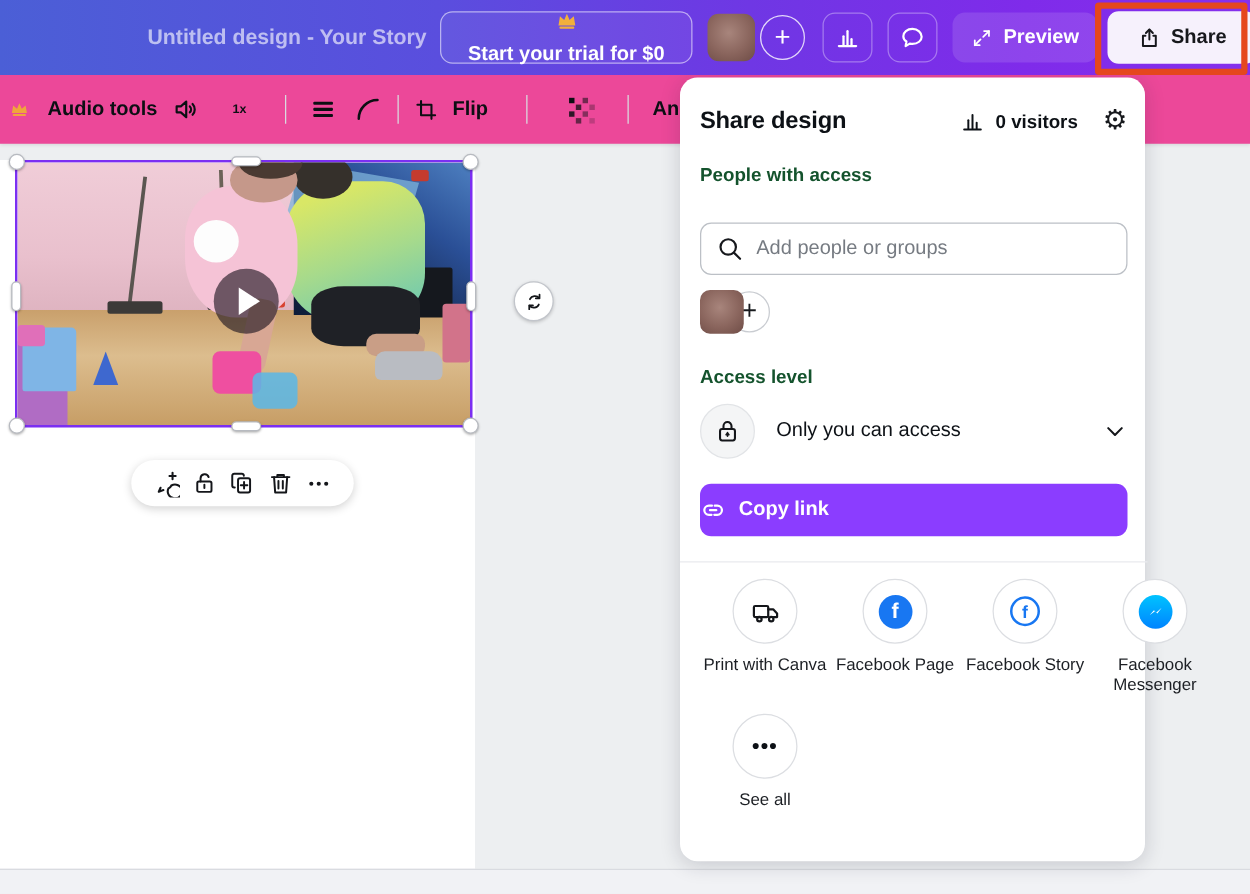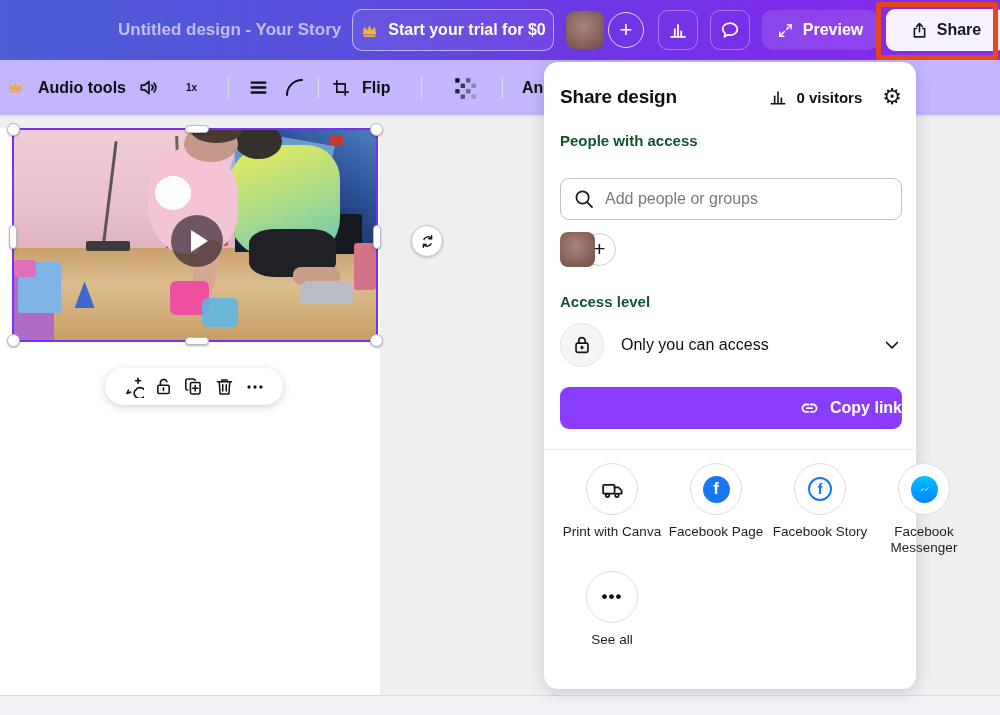--- a/index.html
+++ b/index.html
@@ -8,40 +8,40 @@
 
   
   #topbar { position:absolute; left:0; top:0; width:1000px; height:60px;
             background:linear-gradient(90deg,#4b5fd6 0%,#5a4ede 35%,#6f37e4 60%,#7f2bea 82%,#8530ec 100%);
             z-index:20; }
   #tb-title { position:absolute; left:118px; top:0; height:60px; line-height:60px;
               font-size:17px; font-weight:600; color:rgba(255,255,255,0.62); }
   #trial-btn { position:absolute; left:352px; top:9px; width:202px; height:42px;
                border:1.5px solid rgba(255,255,255,0.55); border-radius:10px;
                background:rgba(255,255,255,0.06); display:flex; align-items:center;
-               justify-content:center; gap:9px; color:#fff; font-size:16px; font-weight:700; cursor:pointer; }
+               justify-content:center; gap:9px; color:#fff; font-size:16px; font-weight:700; cursor:pointer;flex-direction:column; }
   #tb-avatar { position:absolute; left:566px; top:11px; width:38px; height:38px; border-radius:9px;
                background:radial-gradient(circle at 45% 40%, #a8857c 0%, #8a655d 55%, #6e4c46 100%); }
   #tb-plus { position:absolute; left:608px; top:12px; width:36px; height:36px; border-radius:50%;
              border:1.5px solid rgba(255,255,255,0.8); color:#fff; font-size:22px; font-weight:400;
              display:flex; align-items:center; justify-content:center; cursor:pointer; }
   .tb-iconbtn { position:absolute; top:10px; width:40px; height:40px; border-radius:10px;
                 border:1px solid rgba(255,255,255,0.35); display:flex; align-items:center;
                 justify-content:center; cursor:pointer; }
   #preview-btn { position:absolute; left:762px; top:10px; width:116px; height:40px; border-radius:10px;
                  background:rgba(255,255,255,0.12); display:flex; align-items:center; justify-content:center;
                  gap:9px; color:#fff; font-size:16px; font-weight:700; cursor:pointer; }
   #share-highlight { position:absolute; left:876px; top:2px; width:122px; height:58px;
                      border:5px solid #e5471d; border-radius:3px; z-index:40; pointer-events:none; }
   #share-btn { position:absolute; left:886px; top:9px; width:119px; height:42px; border-radius:9px;
                background:#f6f1fc; color:#17181c; display:flex; align-items:center; justify-content:center;
                gap:8px; font-size:16px; font-weight:700; cursor:pointer; z-index:21; }
 
   
-  #toolbar { position:absolute; left:0; top:60px; width:1000px; height:55px; background:#c4b5fd;
+  #toolbar { position:absolute; left:0; top:60px; width:1000px; height:55px; background:#ec4899;
              box-shadow:0 1px 3px rgba(0,0,0,0.10); z-index:5; }
   .tool { position:absolute; top:0; height:55px; display:flex; align-items:center;
           color:#0c0f13; font-size:16px; font-weight:600; cursor:pointer; }
   .tdivider { position:absolute; top:16px; width:1px; height:23px; background:#d9dbdf; }
 
   
   #page { position:absolute; left:0; top:128px; width:380px; height:567px; background:#fff; z-index:1; }
   #video { position:absolute; left:12px; top:128px; width:366px; height:214px;
            border:2px solid #7b2ff2; z-index:2; cursor:pointer; }
   .video-art { position:absolute; inset:0; overflow:hidden; }
@@ -86,21 +86,21 @@
   #p-plus { width:33px; height:33px; border-radius:50%; background:#fff; border:1px solid #c9ccd1;
             margin-left:-12px; display:flex; align-items:center; justify-content:center;
             font-size:21px; color:#17191d; cursor:pointer; z-index:1; }
   #access-heading { margin-top:26px; }
   #access-row { margin-top:13px; display:flex; align-items:center; cursor:pointer; }
   #access-circle { width:44px; height:44px; border-radius:50%; background:#f4f5f6; border:1px solid #e2e4e7;
                    display:flex; align-items:center; justify-content:center; }
   #access-text { flex:1; margin-left:17px; font-size:16px; color:#0d1116; }
   #copy-btn { margin-top:20px; width:100%; height:42px; border:none; border-radius:9px; background:#8b3dff;
               color:#fff; font-size:16px; font-weight:700; display:flex; align-items:center;
-              justify-content:flex-end; gap:10px; cursor:pointer; font-family:"Liberation Sans", sans-serif; }
+              justify-content:flex-start; gap:10px; cursor:pointer; font-family:"Liberation Sans", sans-serif; }
   #apps-divider { margin:20px -16px 0 -16px; height:1px; background:#e9eaee; }
   #apps-grid { margin-top:13px; display:grid; grid-template-columns:repeat(4,1fr); row-gap:14px;
                justify-items:center; }
   .app { display:flex; flex-direction:column; align-items:center; cursor:pointer; width:104px; }
   .app-circle { width:52px; height:52px; border-radius:50%; background:#fff; border:1px solid #dcdee2;
                 display:flex; align-items:center; justify-content:center; }
   .app-label { margin-top:9px; font-size:13.5px; color:#1c1f24; text-align:center; line-height:1.22; }
   .fb-fill { width:27px; height:27px; border-radius:50%; background:#1877f2; color:#fff;
              display:flex; align-items:center; justify-content:center; font-size:17px; font-weight:700; }
   .fb-ring { width:24px; height:24px; border-radius:50%; border:2px solid #1877f2; color:#1877f2;

